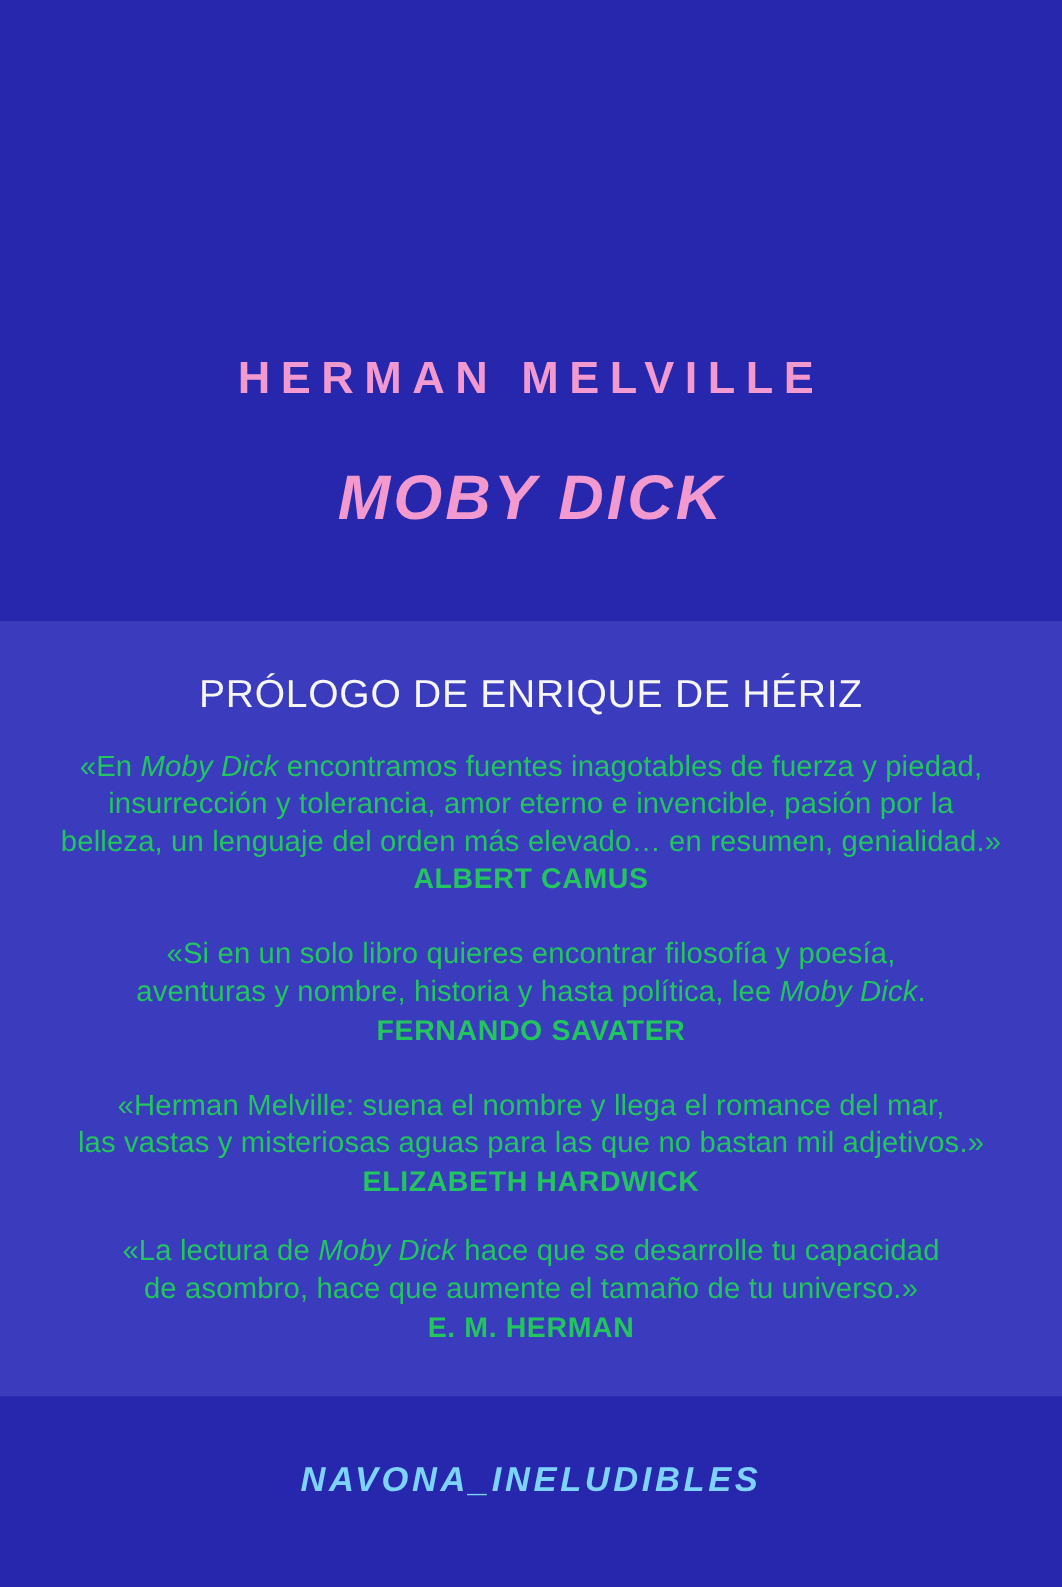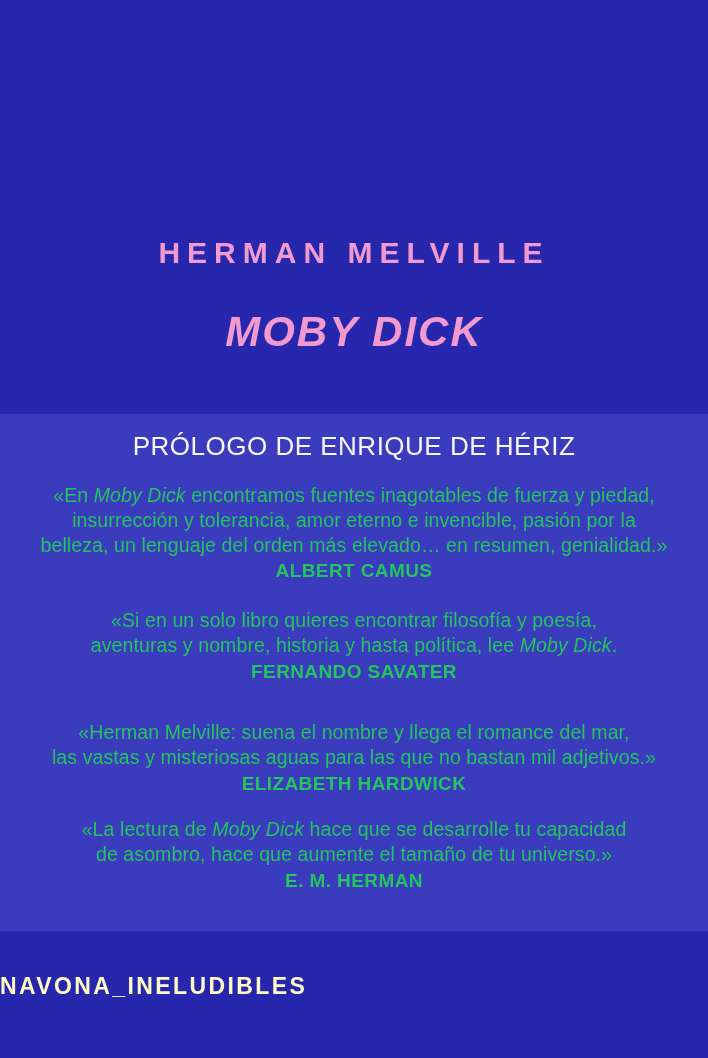--- a/index.html
+++ b/index.html
@@ -49,21 +49,21 @@
     font-size: 42px;
     font-weight: bold;
     font-style: italic;
     letter-spacing: 2px;
     line-height: 1;
   }
   
   .mid-panel {
     background: #3b3bbe;
     flex: 1 1 auto;
-    padding: 0 18px;
+    padding: 16px 18px;
     position: relative;
   }
   .prologue {
     text-align: center;
     color: #f6f6f6;
     font-size: 26px;
     letter-spacing: 0.5px;
     padding-top: 18px;
     line-height: 1.1;
   }
@@ -81,38 +81,40 @@
     font-style: italic;
   }
   .quote-block .qauthor {
     font-size: 19px;
     font-weight: bold;
     letter-spacing: 0.4px;
     margin-top: 3px;
   }
   #quote-1 { margin-top: 22px; }
   #quote-2 { margin-top: 26px; }
-  #quote-3 { margin-top: 37px; }
+  #quote-3 { margin-top: 26px; }
   #quote-4 { margin-top: 22px; text-align: center; }
   
   .bottom-panel {
     background: #2727ae;
     height: 127px;
     flex: 0 0 auto;
     position: relative;
   }
   .imprint {
     position: absolute;
     left: 0;
     right: 0;
     top: 42px;
-    color: #fef9c3;
+    text-align: center;
+    color: #7dd3fc;
     font-size: 23px;
     font-weight: bold;
     letter-spacing: 2.4px;
+    font-style: italic;
   }
 </style>
 </head>
 <body>
 
 <div class="cover">
 
   <div class="top-panel">
     <div class="author">HERMAN MELVILLE</div>
     <div class="title">MOBY DICK</div>

